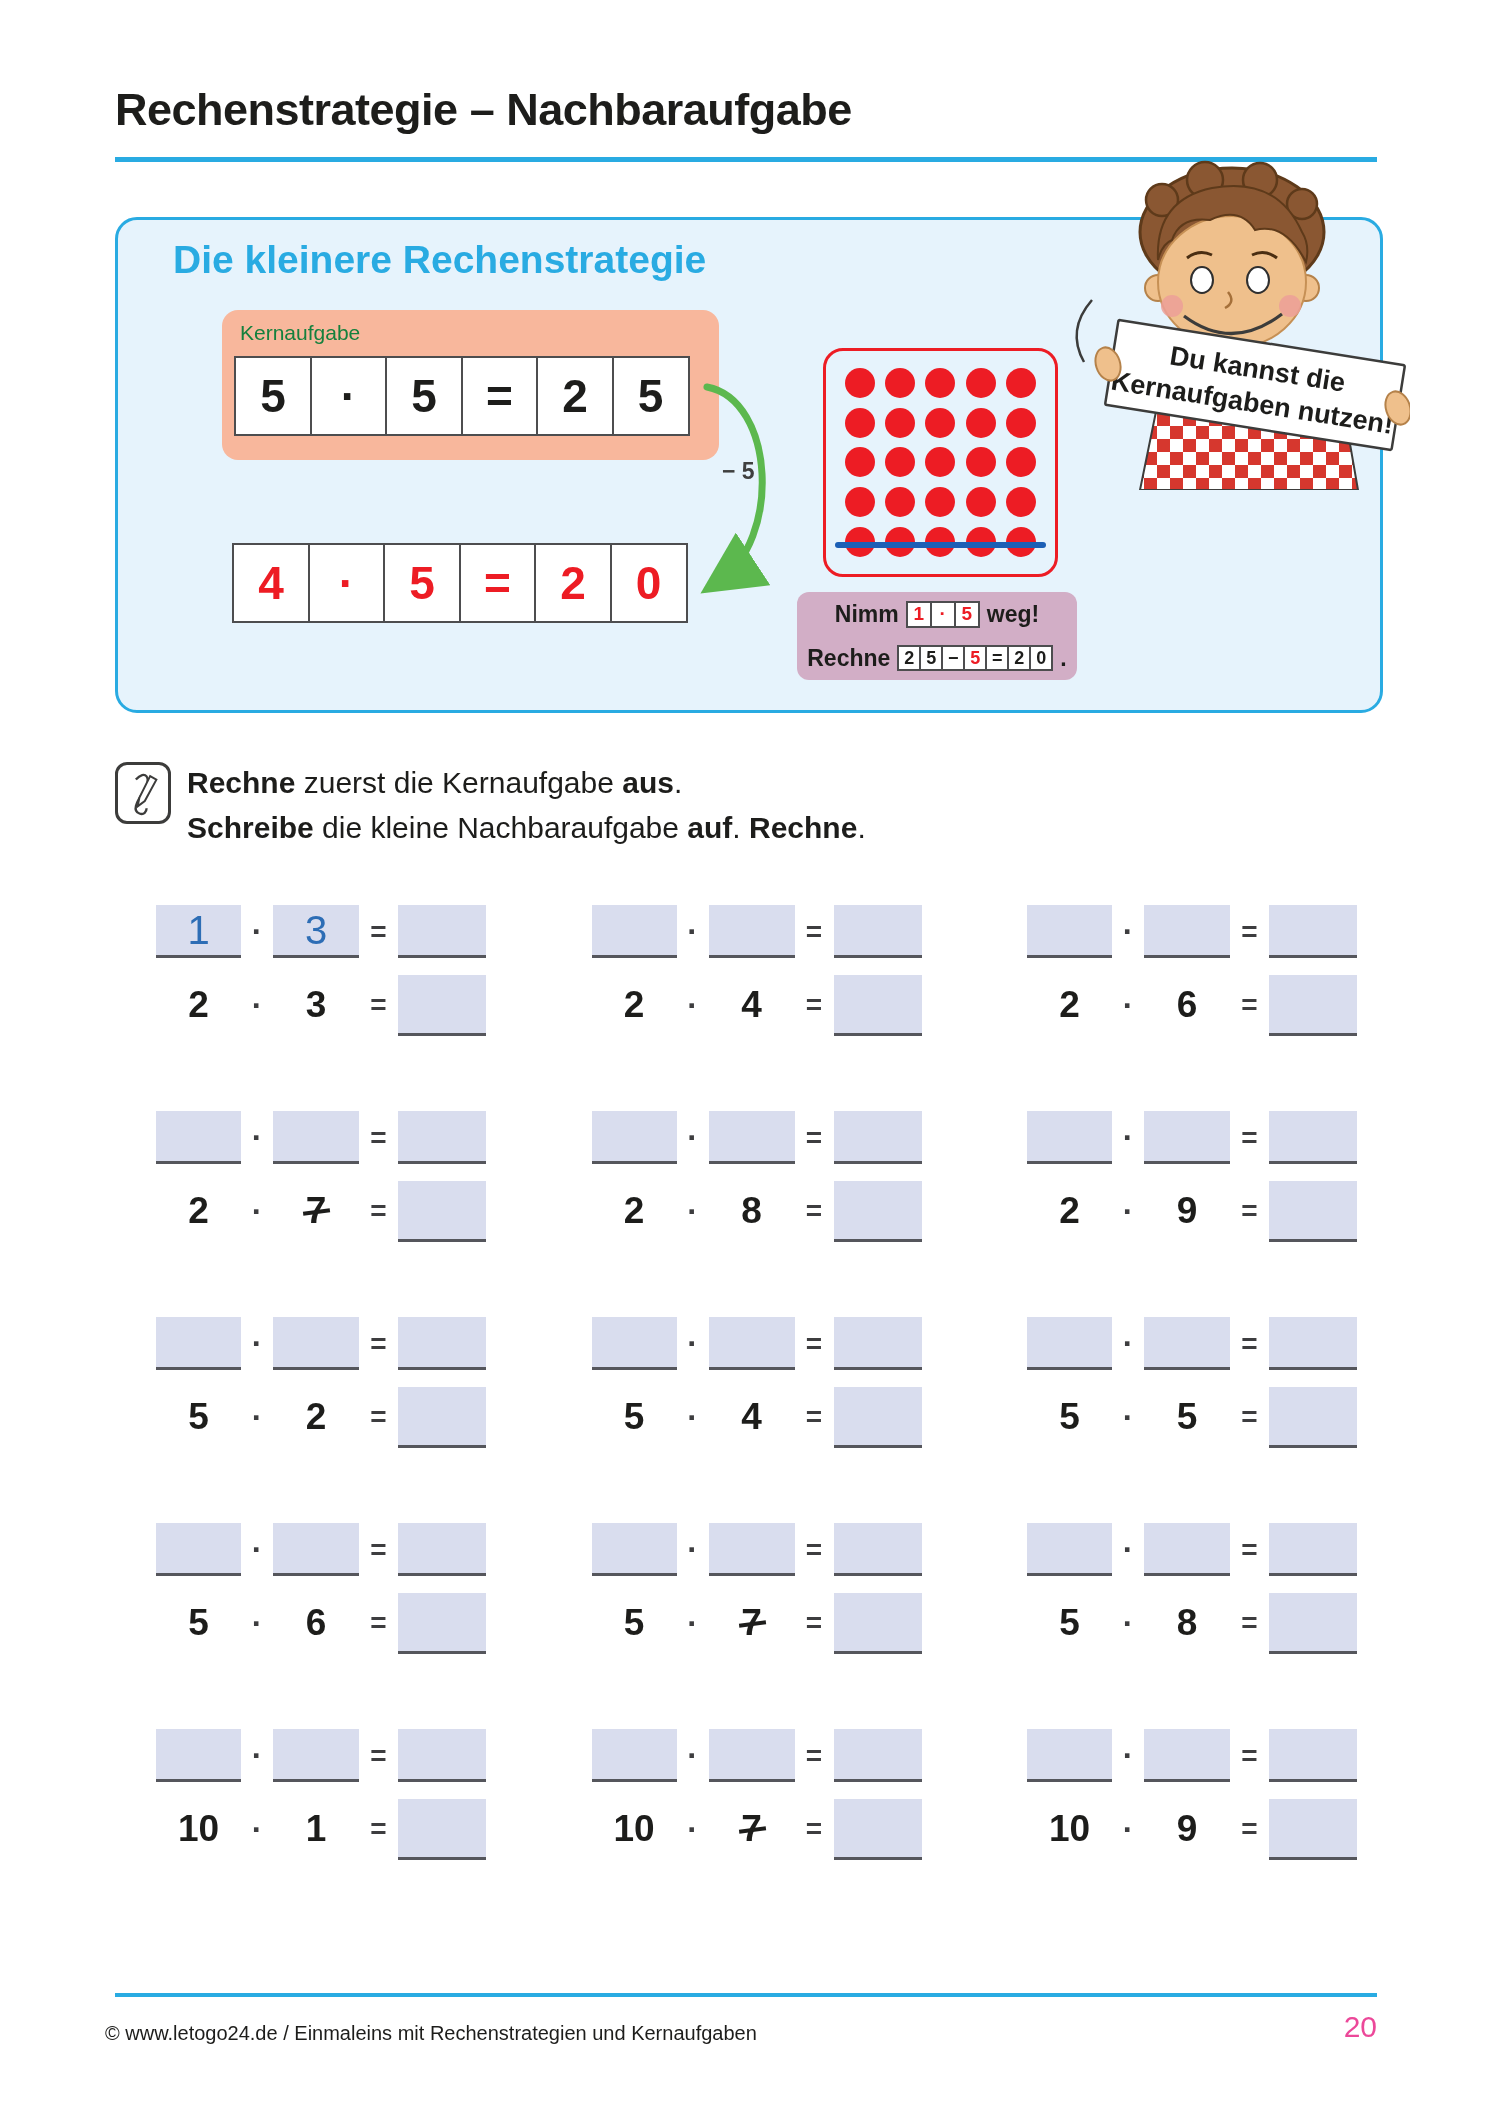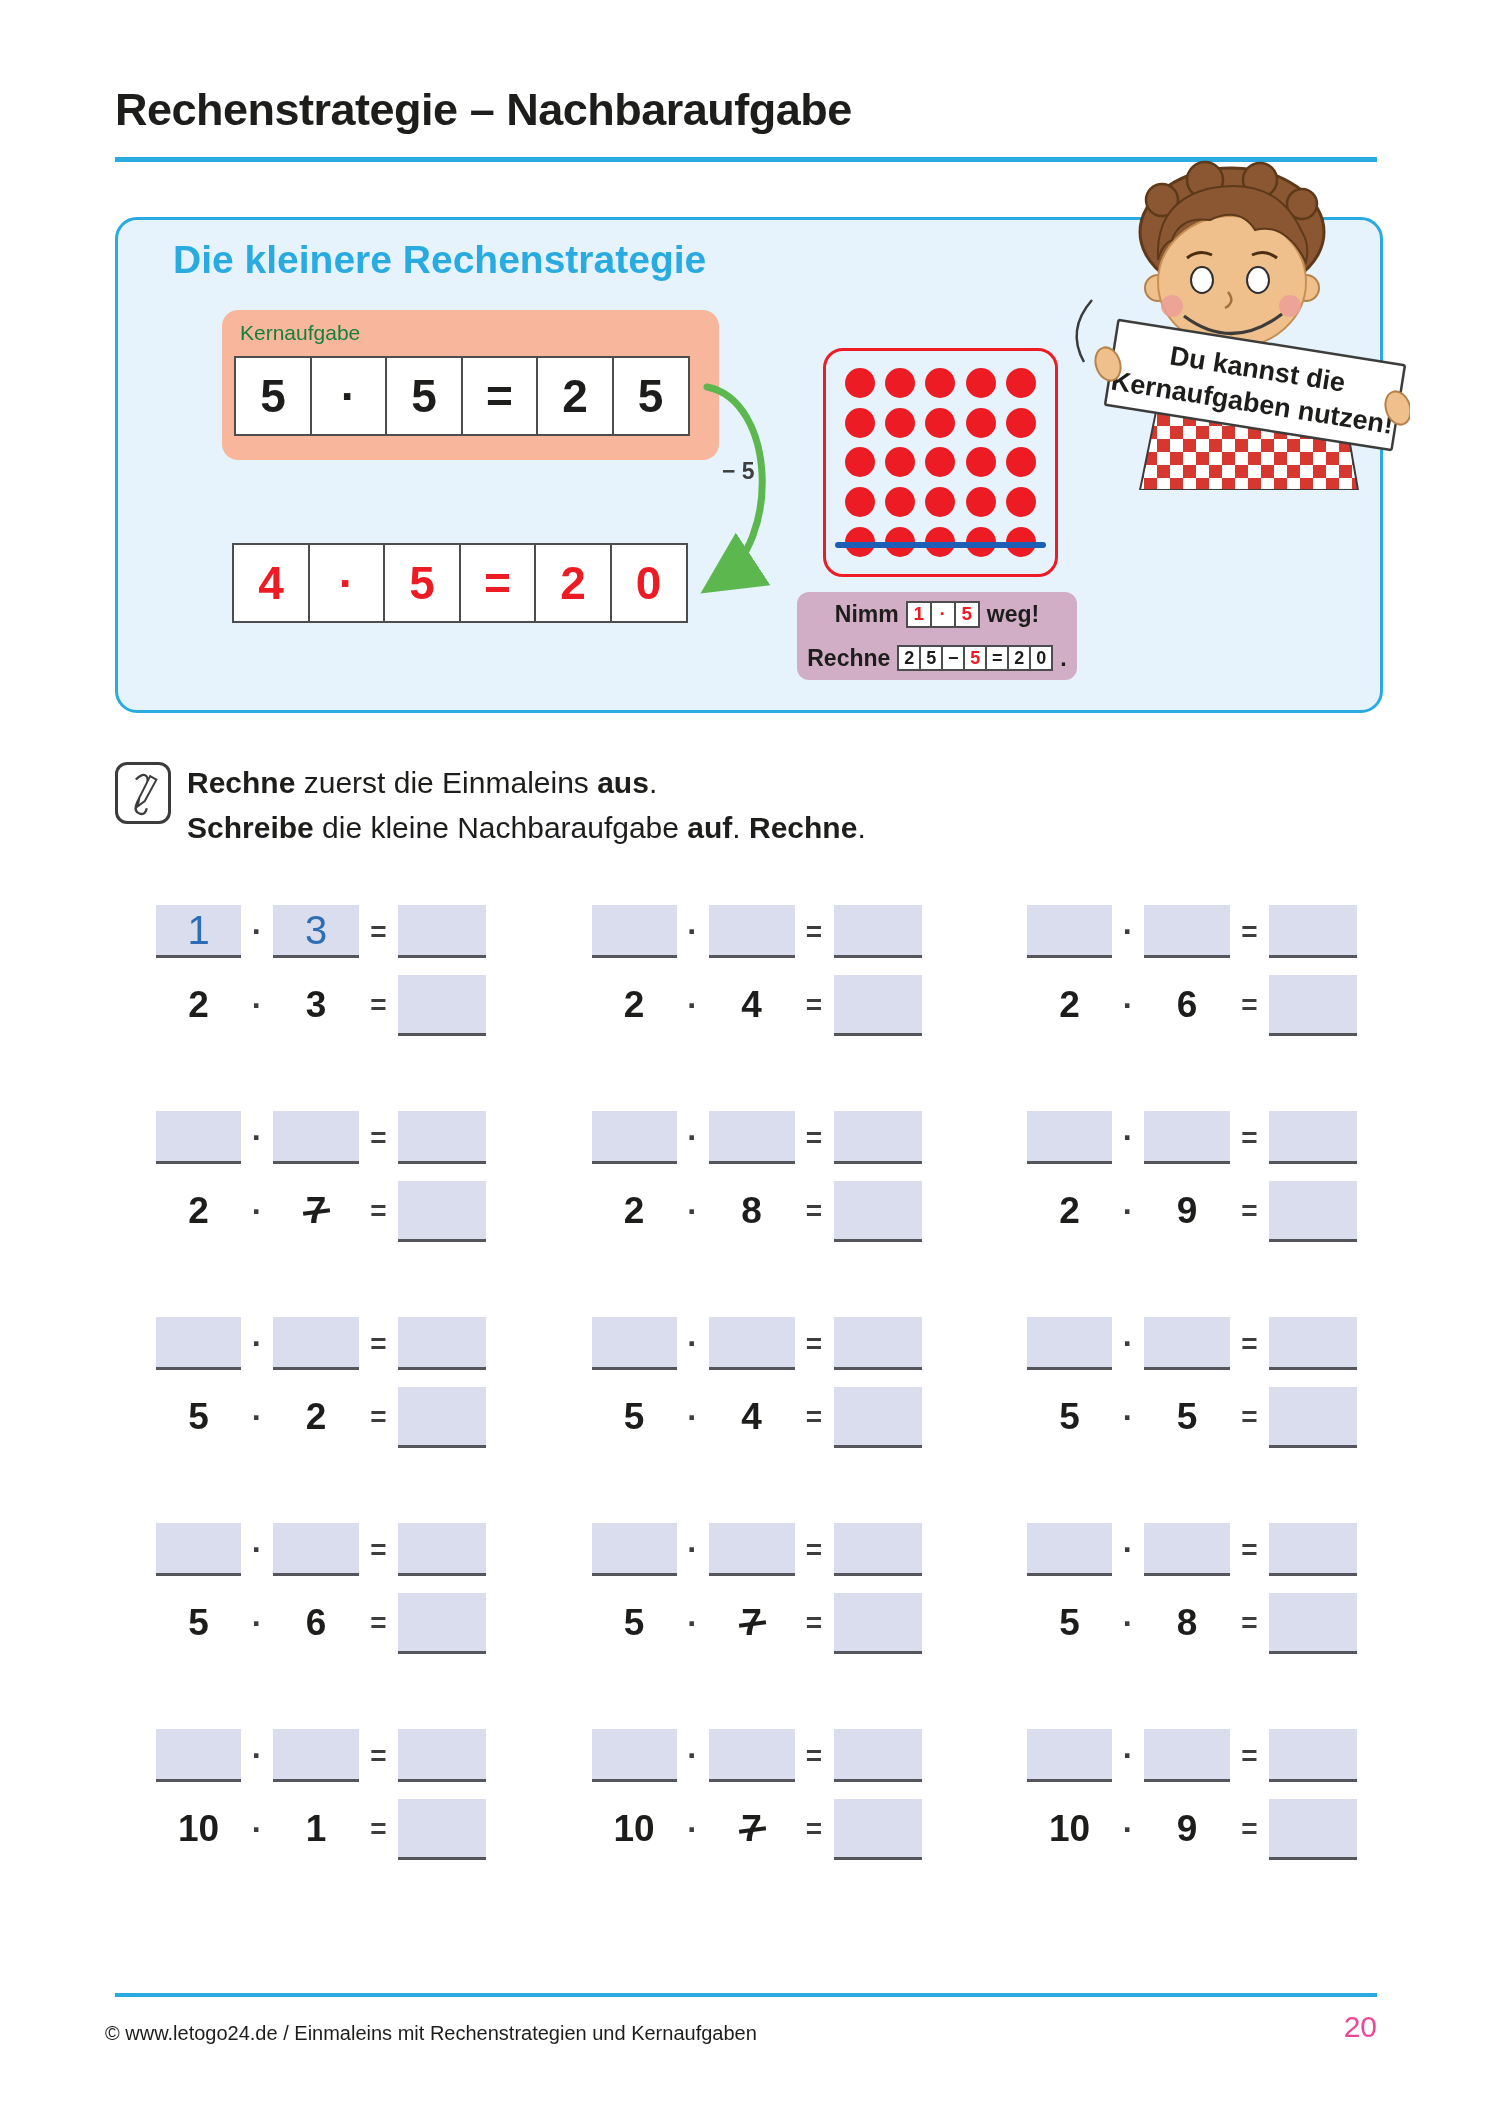--- a/index.html
+++ b/index.html
@@ -212,21 +212,21 @@
     <ellipse cx="358" cy="268" rx="12" ry="17" transform="rotate(-18 358 268)" fill="#efc08c" stroke="#b5824a" stroke-width="2"></ellipse>
   </svg>
 
   <div class="abs instr-icon">
     <svg viewBox="0 0 56 62" width="50" height="56">
       <path d="M 20 16 c 10 -12 19 -2 9 13 c -9 13 -13 22 -5 25 c 5 2 8 -2 8 -6" fill="none" stroke="#3c3c3b" stroke-width="2.6"></path>
       <path d="M 36 12 l 7 4 -13 24 -8 6 2 -10 z" fill="#ffffff" stroke="#3c3c3b" stroke-width="2.2"></path>
     </svg>
   </div>
   <div class="abs instr-text">
-    <div class="instr-line"><span class="b">Rechne</span><span> zuerst die Einmaleins </span><span class="b">aus</span><span>.</span></div>
+    <div class="instr-line"><span class="b">Rechne</span><span> zuerst die Kernaufgabe </span><span class="b">aus</span><span>.</span></div>
     <div class="instr-line"><span class="b">Schreibe</span><span> die kleine Nachbaraufgabe </span><span class="b">auf</span><span>. </span><span class="b">Rechne</span><span>.</span></div>
   </div>
 
   <div class="abs exercise-grid" id="exercise-grid">
   <div class="block">
     <div class="row fill-row">
       <div class="fillbox n-a">
             <span class="hand">1</span>
           </div>
       <div class="sep dot-sep">·</div>

